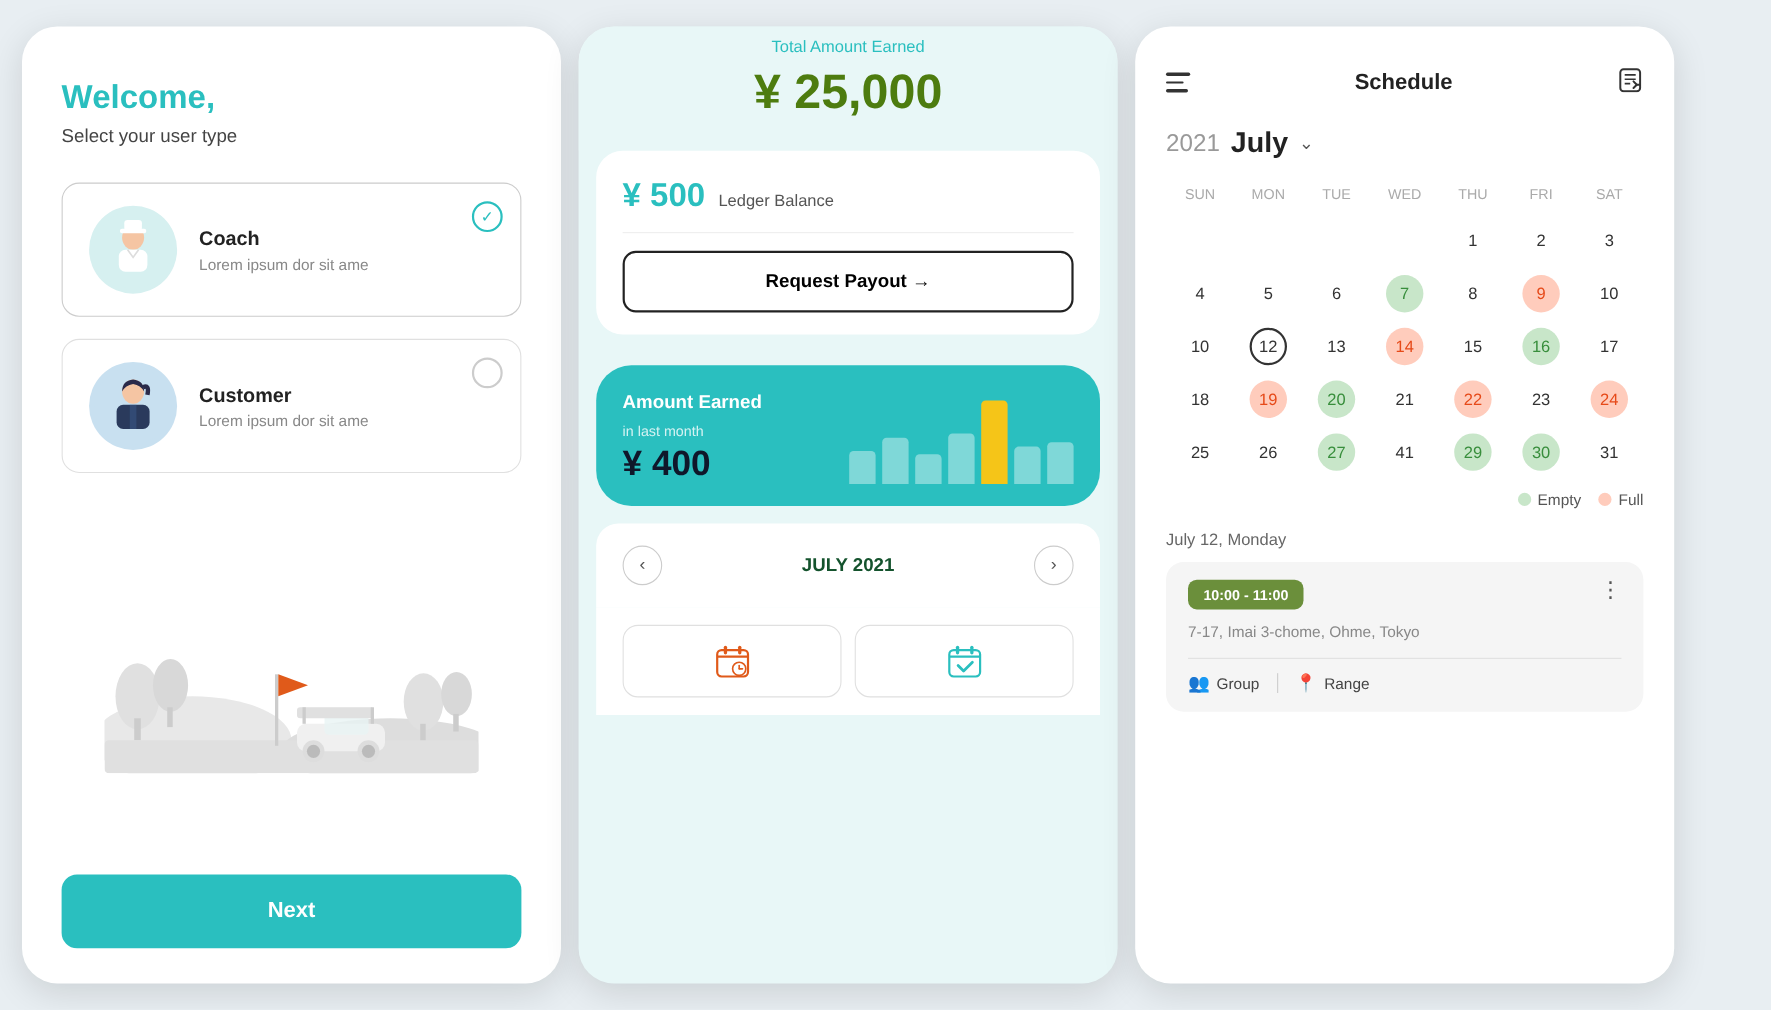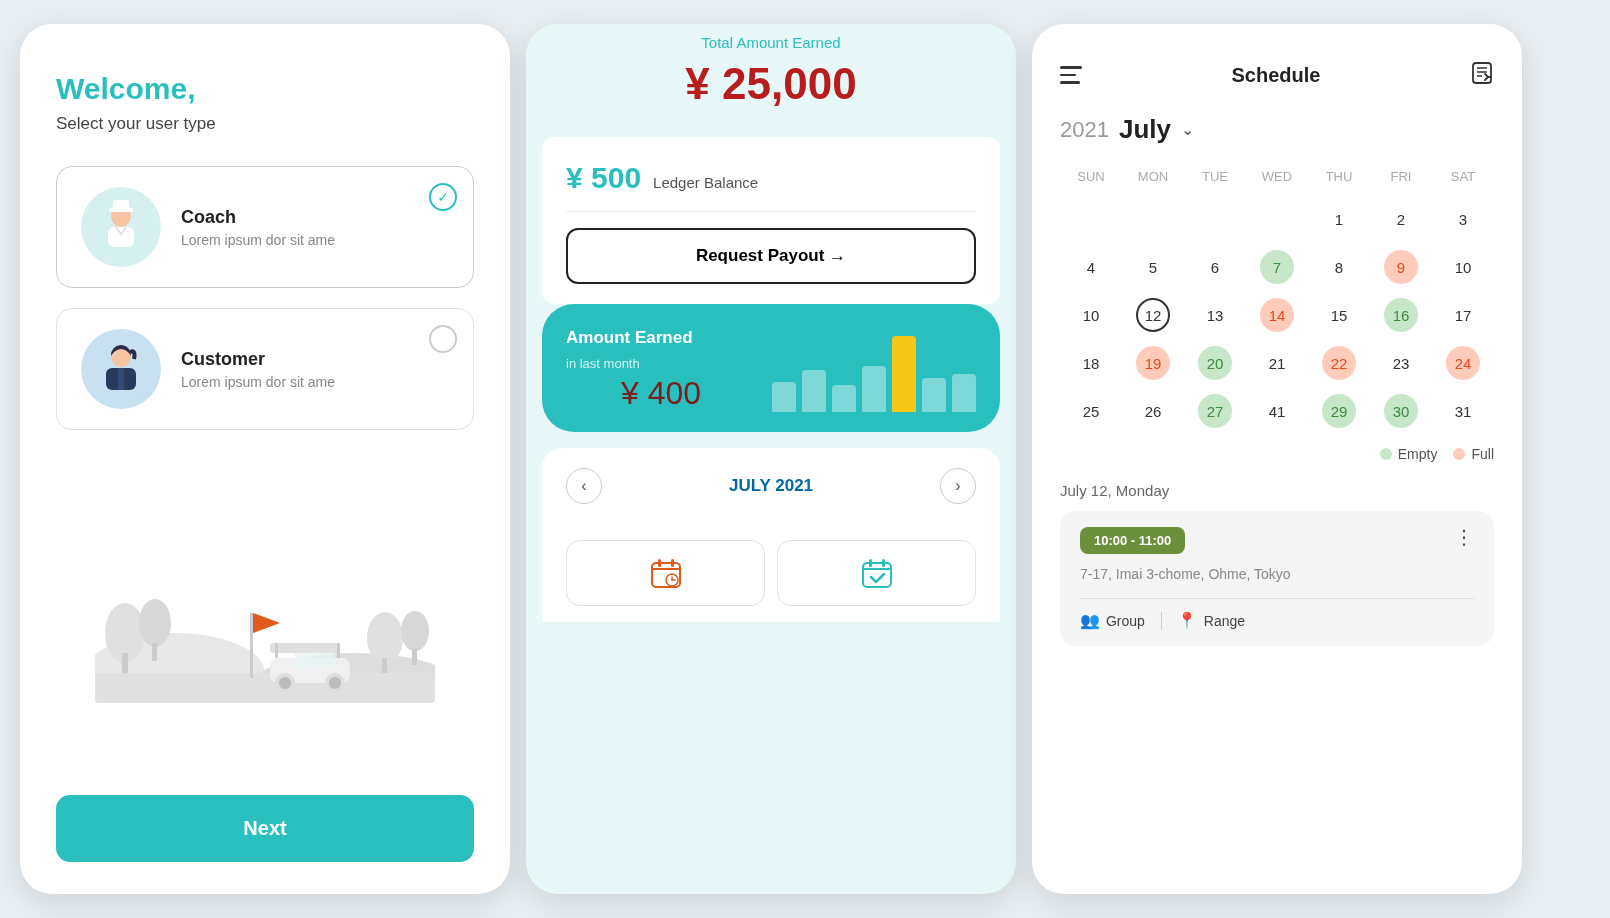--- a/index.html
+++ b/index.html
@@ -177,26 +177,26 @@
       padding: 10px 28px 28px;
     }
     .dash-earned-label {
       font-size: 15px;
       color: #2abfbf;
       margin-bottom: 8px;
     }
     .dash-big-amount {
       font-size: 44px;
       font-weight: 700;
-      color: #b91c1c;
+      color: #4d7c0f;
     }
     .dash-card-white {
       background: #fff;
-      margin: 0 16px 0;
-      border-radius: 12px;
+      margin: 0 16px 28px;
+      border-radius: 24px;
       padding: 24px 24px 20px;
     }
     .ledger-row {
       display: flex;
       align-items: baseline;
       gap: 12px;
       margin-bottom: 16px;
       border-bottom: 1px solid #eee;
       padding-bottom: 16px;
     }
@@ -238,23 +238,22 @@
       color: #fff;
       margin-bottom: 8px;
     }
     .earned-period {
       font-size: 13px;
       color: rgba(255,255,255,0.8);
       margin-bottom: 4px;
     }
     .earned-amount {
       font-size: 32px;
-      font-weight: 400;
-      color: #7f1d1d;
-      text-align: center;
+      font-weight: 700;
+      color: #0f172a;
     }
     .bar-chart {
       display: flex;
       align-items: flex-end;
       gap: 6px;
       height: 80px;
     }
     .bar {
       width: 24px;
       border-radius: 4px 4px 0 0;
@@ -278,21 +277,21 @@
       display: flex;
       align-items: center;
       justify-content: center;
       cursor: pointer;
       font-size: 16px;
       color: #555;
     }
     .cal-month-title {
       font-size: 17px;
       font-weight: 700;
-      color: #0369a1;
+      color: #14532d;
     }
     .bottom-icons-row {
       background: #fff;
       margin: 0 16px;
       padding: 16px 24px;
       display: flex;
       gap: 12px;
     }
     .bottom-icon-card {
       flex: 1;

